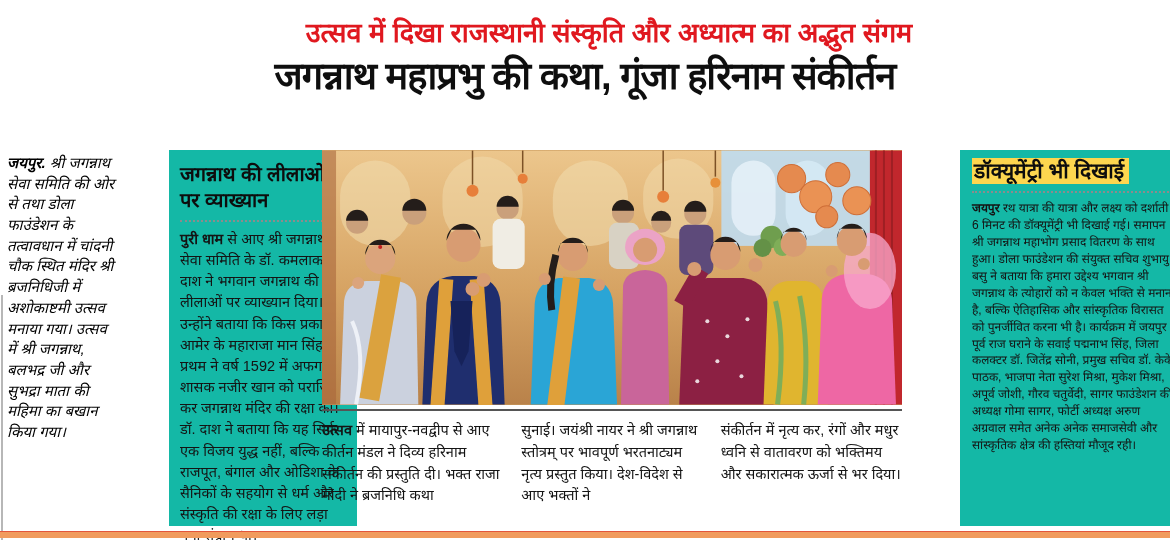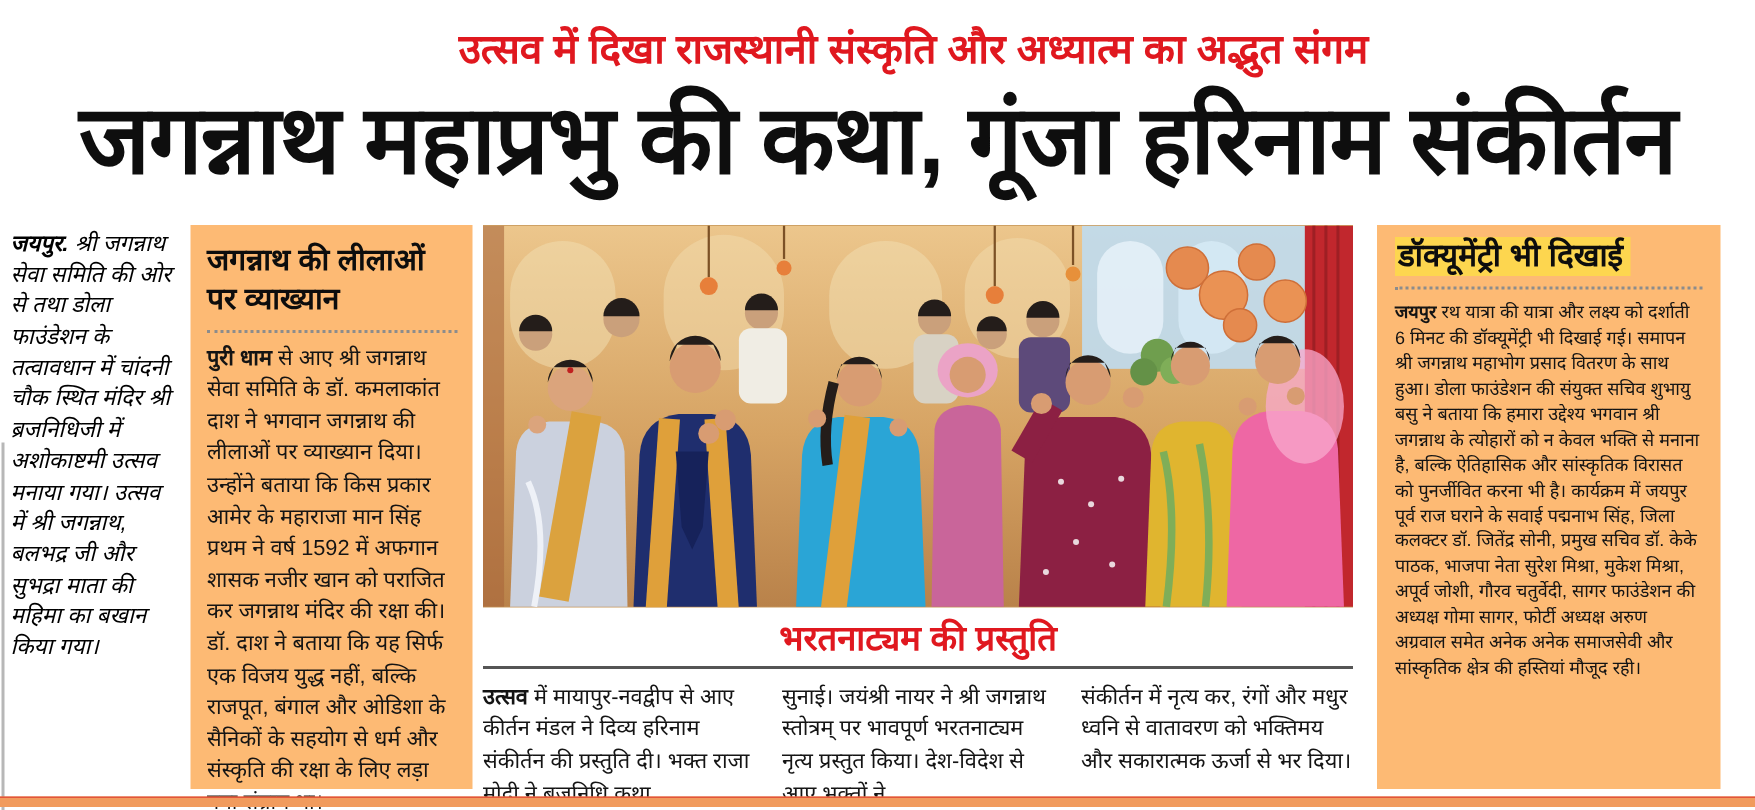--- a/index.html
+++ b/index.html
@@ -7,31 +7,31 @@
     width:1170px;height:540px;position:relative;overflow:hidden;
     background:#ffffff;color:#111;
     font-family:"Liberation Sans","DejaVu Sans",sans-serif;
   }
   .kicker{
     position:absolute;top:13px;left:0;width:100%;text-align:center;
     font-size:27px;font-weight:bold;color:#e0181f;letter-spacing:0;padding-left:24px;
   }
   .headline{
     position:absolute;top:52px;left:0;width:100%;text-align:center;
-    font-size:64px;font-weight:800;color:#0e0e0e;line-height:1.3;letter-spacing:-1px;
+    font-size:38px;font-weight:800;color:#0e0e0e;line-height:1.3;letter-spacing:-1px;
     white-space:nowrap;
   }
   .left-rule{position:absolute;left:1px;top:295px;width:2px;height:245px;background:#b7b7b7;}
   .left-col{
     position:absolute;left:7px;top:153px;width:112px;
     font-style:italic;font-size:15px;line-height:1.38;color:#000000;
   }
   .left-col b{font-style:italic;}
   .yellow-box{
-    position:absolute;top:150px;background:#fdba74;box-sizing:border-box;
+    position:absolute;top:150px;background:#14b8a6;box-sizing:border-box;margin-left:42px;
   }
   .lecture-box{left:127px;width:188px;height:376px;padding:11px 10px 10px 11px;}
   .doc-box{left:918px;width:229px;height:376px;padding:8px 12px 16px 12px;}
   .box-title{font-size:20px;font-weight:bold;color:#0d0d0d;line-height:1.3;margin:0;}
   .doc-box .box-title{font-size:21px;line-height:1.25;margin:0;}
   .title-highlight{background:#fdd64f;padding:1px 5px 2px 2px;}
   .dotted-sep{border-bottom:2px dotted #8c8c8c;margin:6px 0 7px 0;height:1px;}
   .box-body{font-size:14.5px;line-height:1.46;color:#141414;margin:0;}
   .doc-box .box-body{font-size:12px;line-height:1.41;}
   .photo-area{position:absolute;left:322px;top:150px;width:580px;}
@@ -182,21 +182,20 @@
       <g>
         <path d="M494 253 L498 148 Q500 126 522 123 L544 123 Q566 126 568 148 L572 253 Z" fill="#ee67a4"></path>
         <ellipse cx="546" cy="120" rx="26" ry="38" fill="#f8aacd" opacity="0.75"></ellipse>
         <circle cx="528" cy="90" r="15" fill="#d89c72"></circle>
         <path d="M513 88 a15 15 0 0 1 30 0 l-4 -10 h-23 Z" fill="#241d1a"></path>
         <circle cx="540" cy="113" r="6" fill="#d89c72"></circle>
         <circle cx="508" cy="120" r="6" fill="#d89c72"></circle>
       </g>
     </svg>
   </div>
-  <div class="caption-title">भरतनाट्यम की प्रस्तुति</div>
   <div class="caption-rule"></div>
   <div class="caption-cols">
     <p class="caption-col"><b>उत्सव</b> <span>में मायापुर-नवद्वीप से आए कीर्तन मंडल ने दिव्य हरिनाम संकीर्तन की प्रस्तुति दी। भक्त राजा मोदी ने ब्रजनिधि कथा</span></p>
     <p class="caption-col"><span>सुनाई। जयंश्री नायर ने श्री जगन्नाथ स्तोत्रम् पर भावपूर्ण भरतनाट्यम नृत्य प्रस्तुत किया। देश-विदेश से आए भक्तों ने</span></p>
     <p class="caption-col"><span>संकीर्तन में नृत्य कर, रंगों और मधुर ध्वनि से वातावरण को भक्तिमय और सकारात्मक ऊर्जा से भर दिया।</span></p>
   </div>
 </div>
 
 <div class="yellow-box doc-box">
   <p class="box-title"><span class="title-highlight">डॉक्यूमेंट्री भी दिखाई</span></p>

